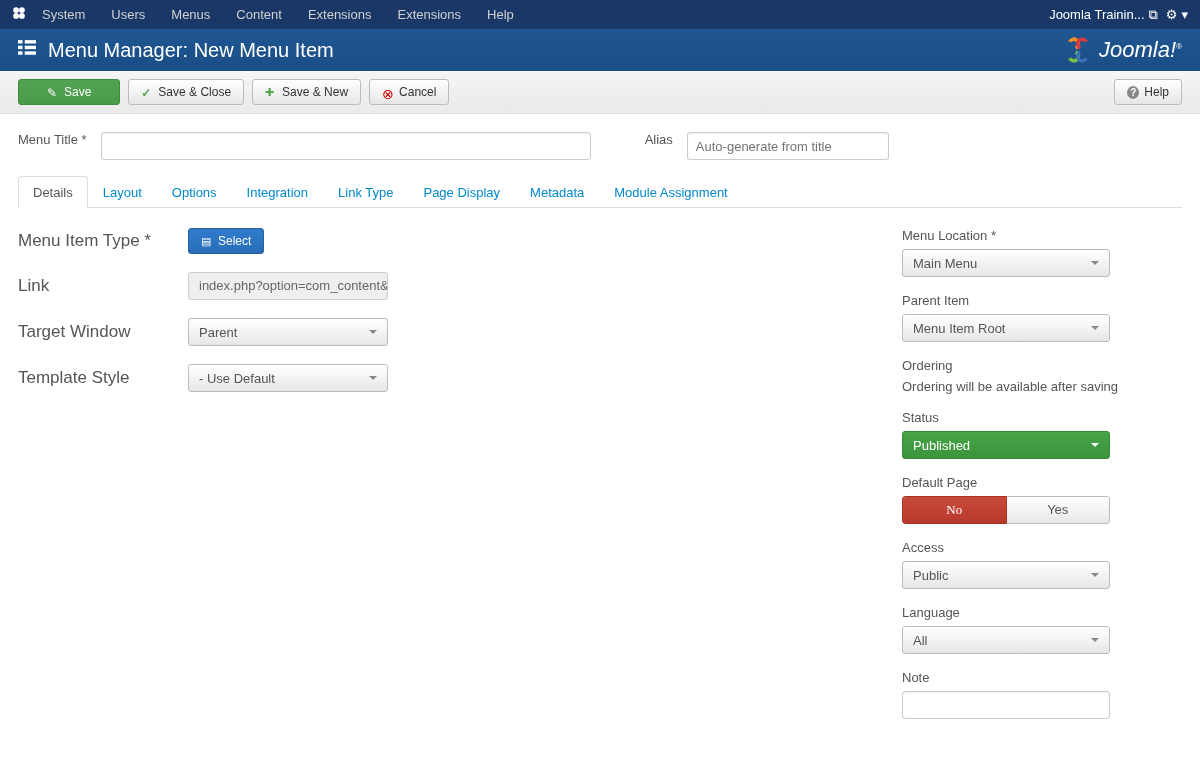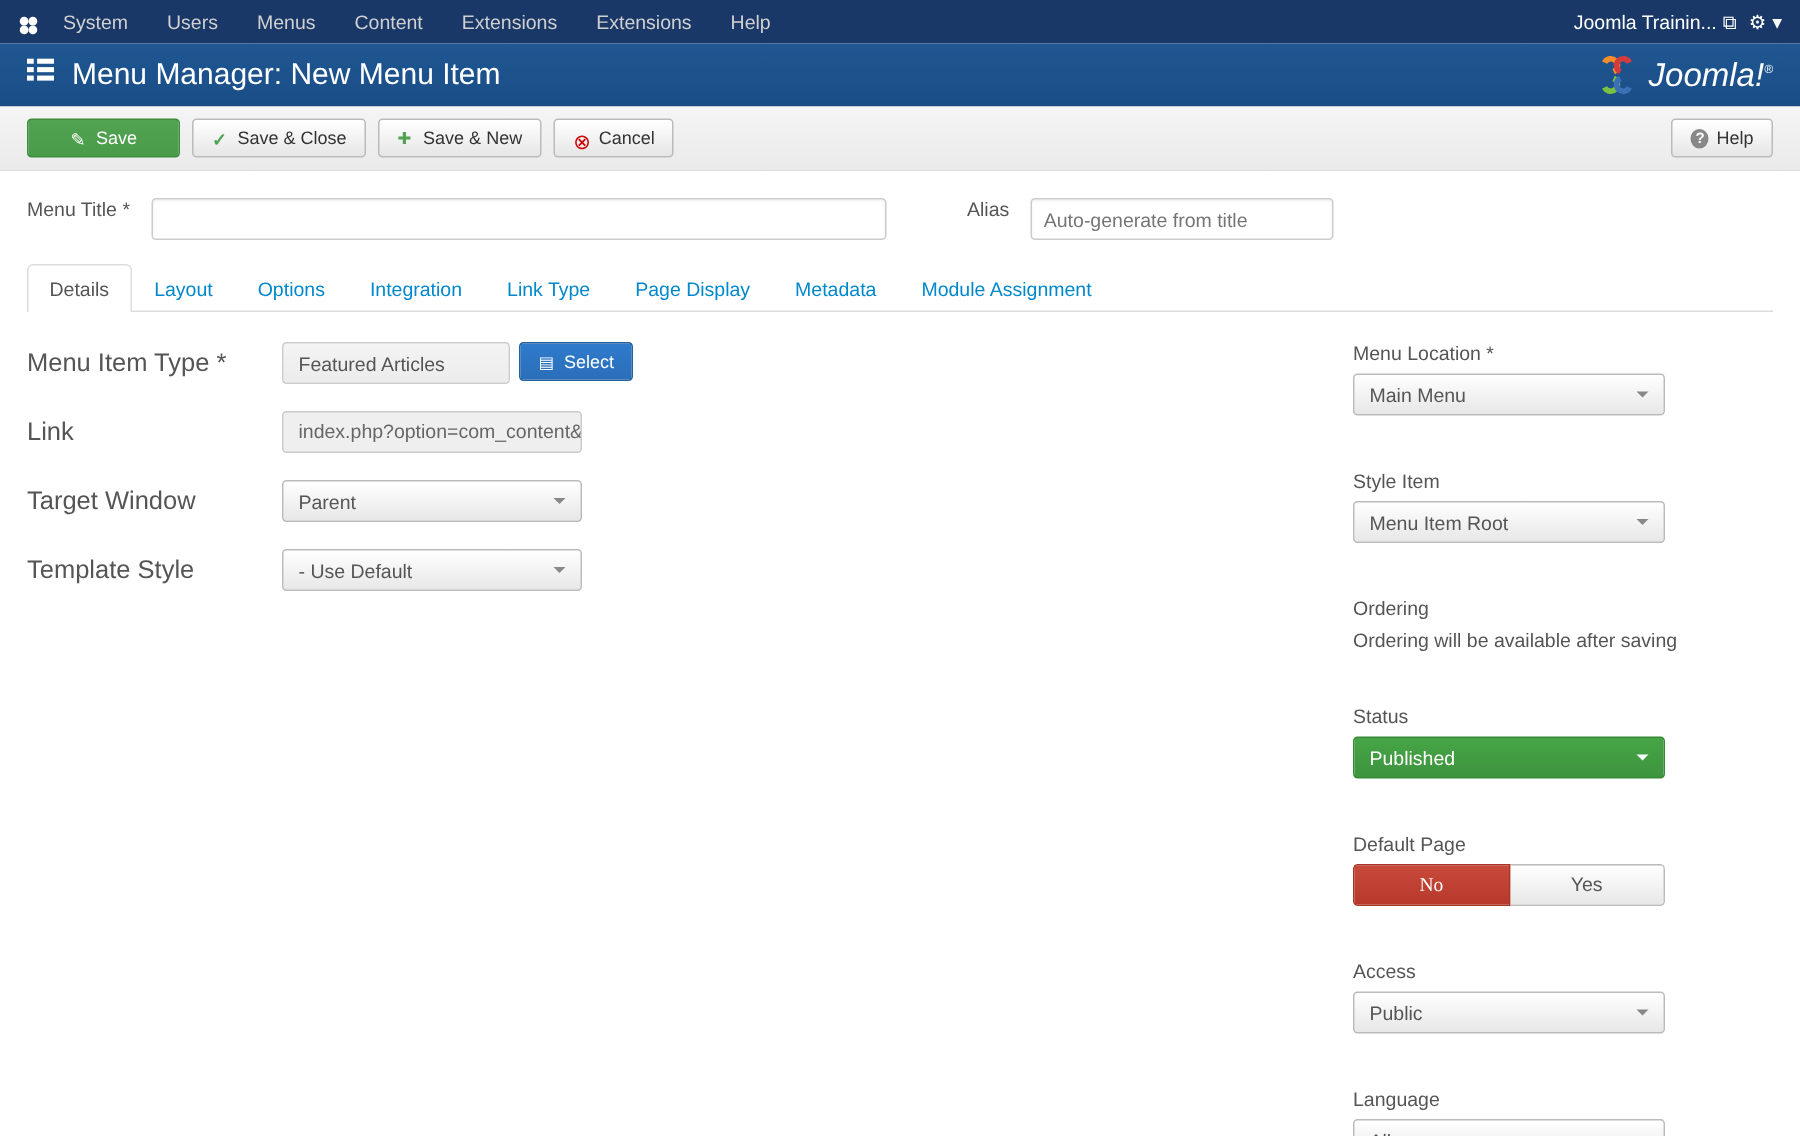--- a/index.html
+++ b/index.html
@@ -1,19 +1,19 @@
 <!DOCTYPE html>
 <html><head>
 <meta charset="utf-8">
 <style>
 * { box-sizing: border-box; margin: 0; padding: 0; }
 body { font-family: "Helvetica Neue", Helvetica, Arial, sans-serif; font-size: 13px; color: #555; background: #fff; }
 
 .topbar { background: #1a3867; color: #d8d8d8; display: flex; align-items: center; height: 29px; padding: 0 12px; font-size: 13px; }
-.topbar .nav-left { display: flex; gap: 6px; align-items: flex-end; }
+.topbar .nav-left { display: flex; gap: 6px; align-items: center; }
 .topbar .nav-left a { color: #d0d0d0; text-decoration: none; padding: 5px 10px; cursor: pointer; }
 .topbar .nav-right { margin-left: auto; display: flex; align-items: center; gap: 8px; color: #fff; }
 .topbar .nav-right a { color: #fff; text-decoration: none; display: flex; align-items: center; gap: 4px; cursor: pointer; }
 .joomla-ico { width: 14px; height: 14px; }
 
 .header { background: linear-gradient(#1f5792, #1a4d86); color: #fff; height: 42px; display: flex; align-items: center; padding: 0 18px; }
 .header-title { display: flex; align-items: center; gap: 12px; font-size: 20px; font-weight: 400; }
 .header-title svg { width: 18px; height: 18px; }
 .header-logo { margin-left: auto; display: flex; align-items: center; gap: 6px; font-size: 22px; font-style: italic; }
 .header-logo svg { width: 30px; height: 30px; }
@@ -52,21 +52,21 @@
 
 .faux-input { border: 1px solid #ccc; background: linear-gradient(#f4f4f4,#ececec); border-radius: 3px; padding: 5px 10px; font-size: 13px; color: #555; width: 200px; height: 28px; display: flex; align-items: center; }
 .readonly-input { border: 1px solid #ccc; background: #efefef; border-radius: 3px; padding: 5px 10px; font-size: 13px; color: #666; width: 200px; height: 28px; overflow: hidden; white-space: nowrap; }
 
 .select { border: 1px solid #bbb; background: linear-gradient(#fff,#e7e7e7); border-radius: 3px; padding: 5px 10px; font-size: 13px; color: #555; width: 200px; height: 28px; display: flex; align-items: center; justify-content: space-between; cursor: pointer; }
 .select .caret { border-top: 4px solid #888; border-left: 4px solid transparent; border-right: 4px solid transparent; }
 .select.wide { width: 208px; }
 .select.green { background: linear-gradient(#46a546,#3d943d); color: #fff; border-color: #368a36; }
 .select.green .caret { border-top-color: #fff; }
 
-.right-group { margin-bottom: 36px; }
+.right-group { margin-bottom: 16px; }
 .right-group .rlabel { font-size: 13px; margin-bottom: 6px; display: block; }
 .right-group .hint { font-size: 13px; color: #555; }
 
 .radio-pair { display: flex; border-radius: 3px; overflow: hidden; width: 208px; }
 .radio-pair .opt { flex: 1; text-align: center; padding: 5px 0; border: 1px solid #bbb; background: linear-gradient(#fff,#e7e7e7); cursor: pointer; font-size: 13px; }
 .radio-pair .opt:first-child { border-radius: 3px 0 0 3px; font-family: Liberation Serif, serif; }
 .radio-pair .opt:last-child { border-radius: 0 3px 3px 0; border-left: none; }
 .radio-pair .opt.danger { background: linear-gradient(#c94a3b,#b7392b); color: #fff; border-color: #a63428; }
 
 .note-input { border: 1px solid #ccc; border-radius: 3px; width: 208px; height: 28px; box-shadow: inset 0 1px 2px rgba(0,0,0,0.07); }
@@ -171,21 +171,20 @@
     <a>Page Display</a>
     <a>Metadata</a>
     <a>Module Assignment</a>
   </div>
 
   <div class="form-area">
     <div class="form-left">
       <div class="control-group">
         <div class="control-label">Menu Item Type *</div>
         <div class="control-input" style="display:flex;gap:6px">
-          <div class="faux-input" style="width:152px">Featured Articles</div>
           <button class="btn btn-primary">
               <span class="ico ico-list"></span>
               <span>Select</span>
             </button>
         </div>
       </div>
       <div class="control-group">
         <div class="control-label">Link</div>
         <div class="control-input">
             <div class="readonly-input">index.php?option=com_content&amp;vie</div>
@@ -213,21 +212,21 @@
 
     <div class="form-right">
       <div class="right-group">
         <span class="rlabel">Menu Location *</span>
         <div class="select wide">
             <span>Main Menu</span>
             <span class="caret"></span>
           </div>
       </div>
       <div class="right-group">
-        <span class="rlabel">Style Item</span>
+        <span class="rlabel">Parent Item</span>
         <div class="select wide">
             <span>Menu Item Root</span>
             <span class="caret"></span>
           </div>
       </div>
       <div class="right-group">
         <span class="rlabel">Ordering</span>
         <span class="hint">Ordering will be available after saving</span>
       </div>
       <div class="right-group">

